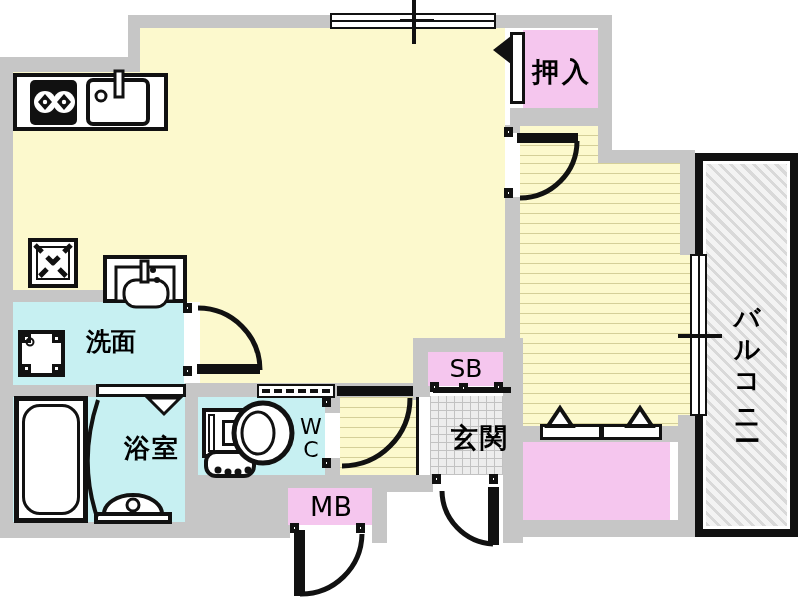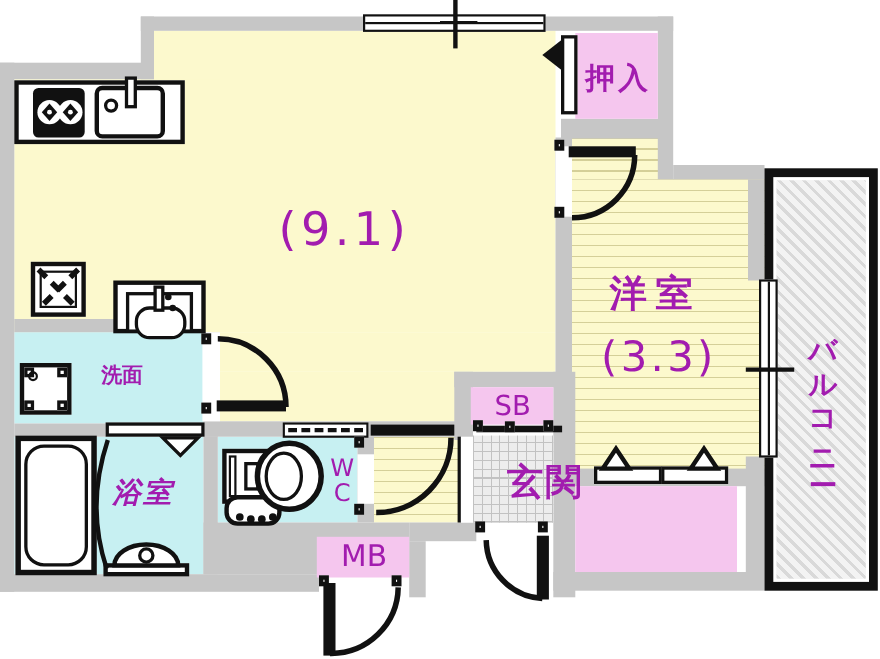--- a/index.html
+++ b/index.html
@@ -10,21 +10,21 @@
   .yellow{background:#fcf9cd;}
   .stripe{background:#fcf9cd;
     background-image:repeating-linear-gradient(180deg,rgba(120,110,30,.30) 0 1px,transparent 1px 10px);}
   .cyan{background:#c7f0f2;}
   .pink{background:#f5c6ee;}
   .grid{background:#ededed;
     background-image:repeating-linear-gradient(0deg,#c2c2c2 0 1px,transparent 1px 8px),
                      repeating-linear-gradient(90deg,#c2c2c2 0 1px,transparent 1px 8px);}
   .hatch{background:#f0f0f0;
     background-image:repeating-linear-gradient(45deg,#d9d9d9 0 3px,#f3f3f3 3px 8px);}
-  .lbl{color:#a21caf;white-space:nowrap;transform:translate(-50%,-50%);line-height:1.05;
+  .lbl{color:#000000;white-space:nowrap;transform:translate(-50%,-50%);line-height:1.05;
        font-weight:600;text-align:center;}
   .jamb{width:9px;height:10px;border:4px solid #111;background:#fff;}
   .panel{background:#111;}
   .wpanel{background:#fff;border:3px solid #111;}
   .win{background:#fff;border:2px solid #111;}
   svg{position:absolute;left:0;top:0;pointer-events:none;}
 </style>
 </head>
 <body>
 
@@ -200,39 +200,36 @@
     <polygon points="511,36 493,50 511,64" fill="#111"></polygon>
 
     <polygon points="548,426 572,426 560,408" fill="#fff" stroke="#111" stroke-width="4"></polygon>
     <polygon points="628,426 652,426 640,408" fill="#fff" stroke="#111" stroke-width="4"></polygon>
 
     <line x1="414" y1="0" x2="414" y2="44" stroke="#111" stroke-width="4"></line>
     <line x1="400" y1="20" x2="434" y2="20" stroke="#111" stroke-width="2"></line>
     <line x1="678" y1="336" x2="722" y2="336" stroke="#111" stroke-width="4"></line>
   </svg>
 
-  <div class="lbl" style="left:313px;top:209px;font-size:42px;letter-spacing:4px;font-weight:500;">(9.1)</div>
-
-  <div class="lbl" style="left:596px;top:268px;font-size:34px;letter-spacing:8px;">洋室</div>
-  <div class="lbl" style="left:599px;top:325px;font-size:38px;letter-spacing:3px;font-weight:500;">(3.3)</div>
+
 
   <div class="lbl" style="left:562px;top:72px;font-size:27px;letter-spacing:3px;">押入</div>
 
   <div class="lbl" style="left:747px;top:360px;font-size:26px;letter-spacing:5px;writing-mode:vertical-rl;">バルコニー</div>
 
 
   <div class="lbl" style="left:466px;top:369px;font-size:25px;font-weight:500;">SB</div>
 
   <div class="lbl" style="left:331px;top:507px;font-size:27px;font-weight:500;">MB</div>
 
-  <div class="lbl" style="left:496px;top:438px;font-size:33px;letter-spacing:2px;">玄関</div>
+  <div class="lbl" style="left:480px;top:438px;font-size:27px;letter-spacing:2px;">玄関</div>
 
   <div class="lbl" style="left:311px;top:438px;font-size:22px;font-weight:500;">
     <span>W</span><br>
     <span>C</span>
   </div>
 
-  <div class="lbl" style="left:111px;top:342px;font-size:19px;">
+  <div class="lbl" style="left:111px;top:342px;font-size:25px;">
     <span>洗面</span><br>
   </div>
 
-  <div class="lbl" style="left:130px;top:449px;font-size:26px;letter-spacing:2px;font-style:italic;">浴室</div>
+  <div class="lbl" style="left:152px;top:449px;font-size:26px;letter-spacing:2px;">浴室</div>
 </div>
 
 </body></html>

